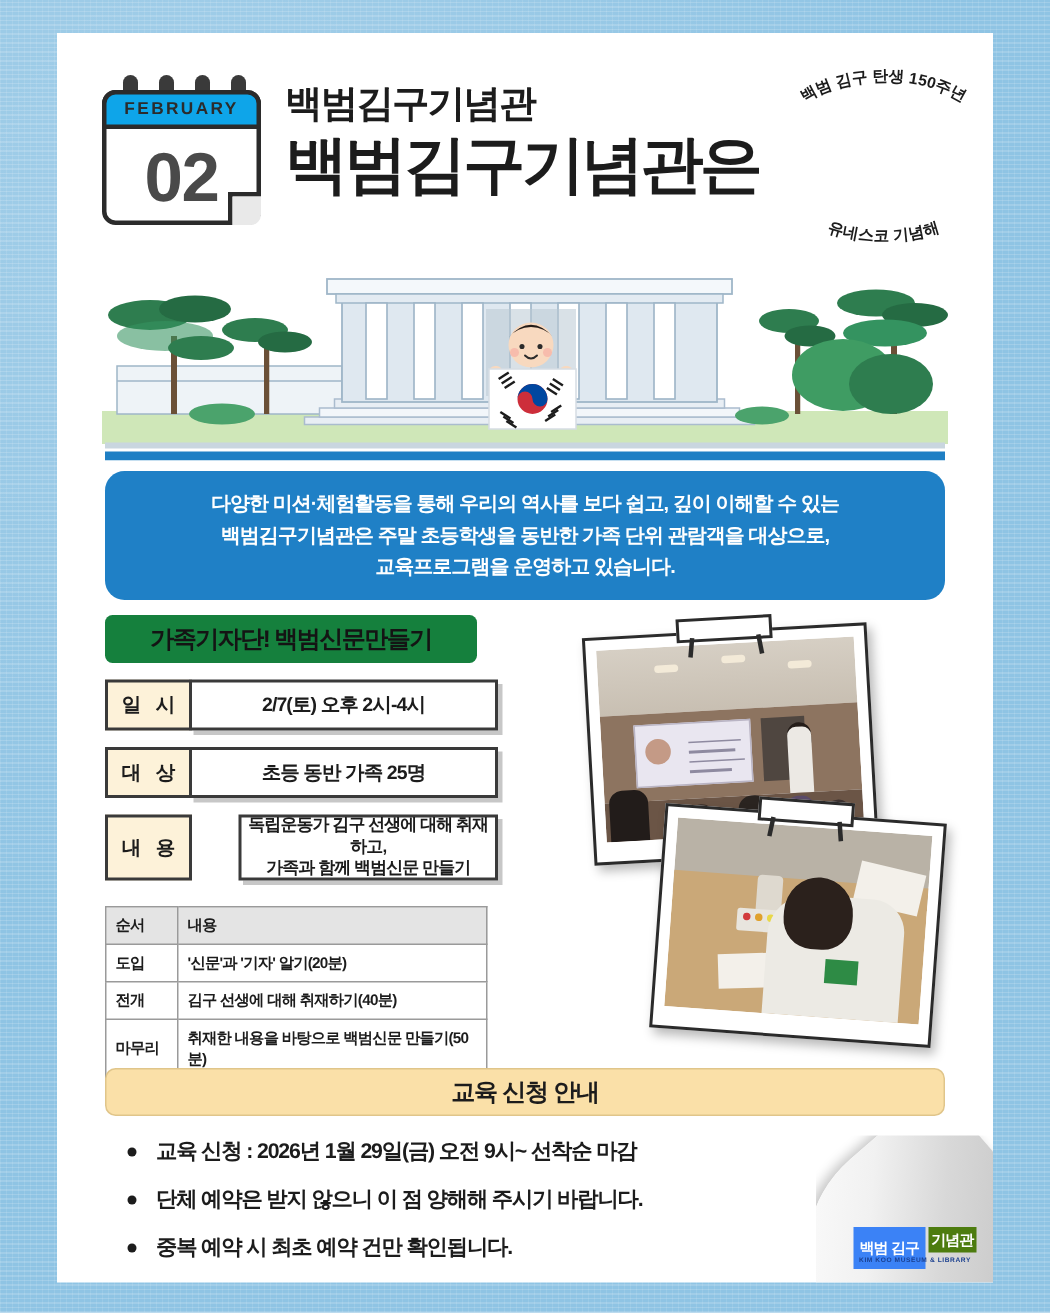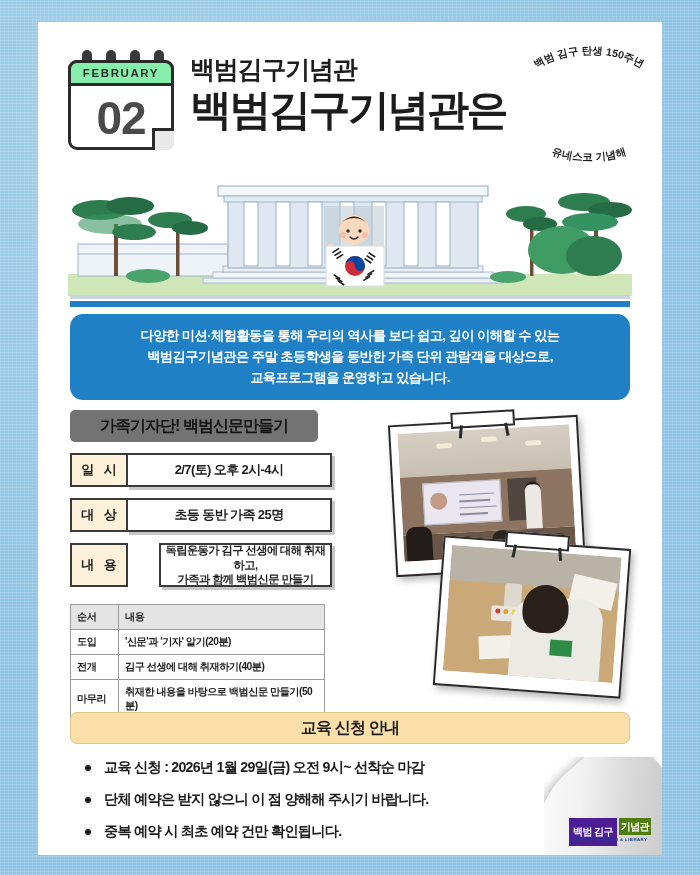--- a/index.html
+++ b/index.html
@@ -56,21 +56,21 @@
     left: 0; top: 10px;
     width: 106px; height: 90px;
     border: 3.5px solid #2b2b2b;
     border-radius: 9px;
     background: #ffffff;
   }
   .cal-head {
     position: absolute;
     left: 0; top: 10px;
     width: 106px; height: 26px;
-    background: #86efac;
+    background: #0ea5e9;
     border: 3.5px solid #2b2b2b;
     border-radius: 9px 9px 0 0;
     display: flex;
     align-items: center;
     justify-content: center;
   }
   .cal-month {
     font-size: 11.5px;
     font-weight: bold;
     letter-spacing: 1.6px;
@@ -203,21 +203,21 @@
   
   #left-col {
     position: absolute;
     left: 32px; top: 388px;
     width: 262px;
   }
 
   #program-banner {
     width: 248px;
     height: 32px;
-    background: #737373;
+    background: #15803d;
     border-radius: 5px;
     display: flex;
     align-items: center;
     justify-content: center;
     font-size: 16px;
     font-weight: bold;
     color: #141414;
     letter-spacing: -1px;
   }
 
@@ -420,21 +420,21 @@
     right: 8px; bottom: 10px;
     width: 88px; height: 30px;
     z-index: 6;
     display: flex;
     flex-direction: column;
     align-items: center;
     justify-content: center;
   }
   #logo-row { display: flex; align-items: stretch; height: 17px; }
   #logo-a {
-    background: #4c1d95;
+    background: #3b82f6;
     color: #ffffff;
     font-size: 10px;
     font-weight: bold;
     padding: 14px 4px;
     letter-spacing: -0.6px;
     display: flex; align-items: center;
   }
   #logo-b {
     background: #4d7c0f;
     color: #ffffff;

